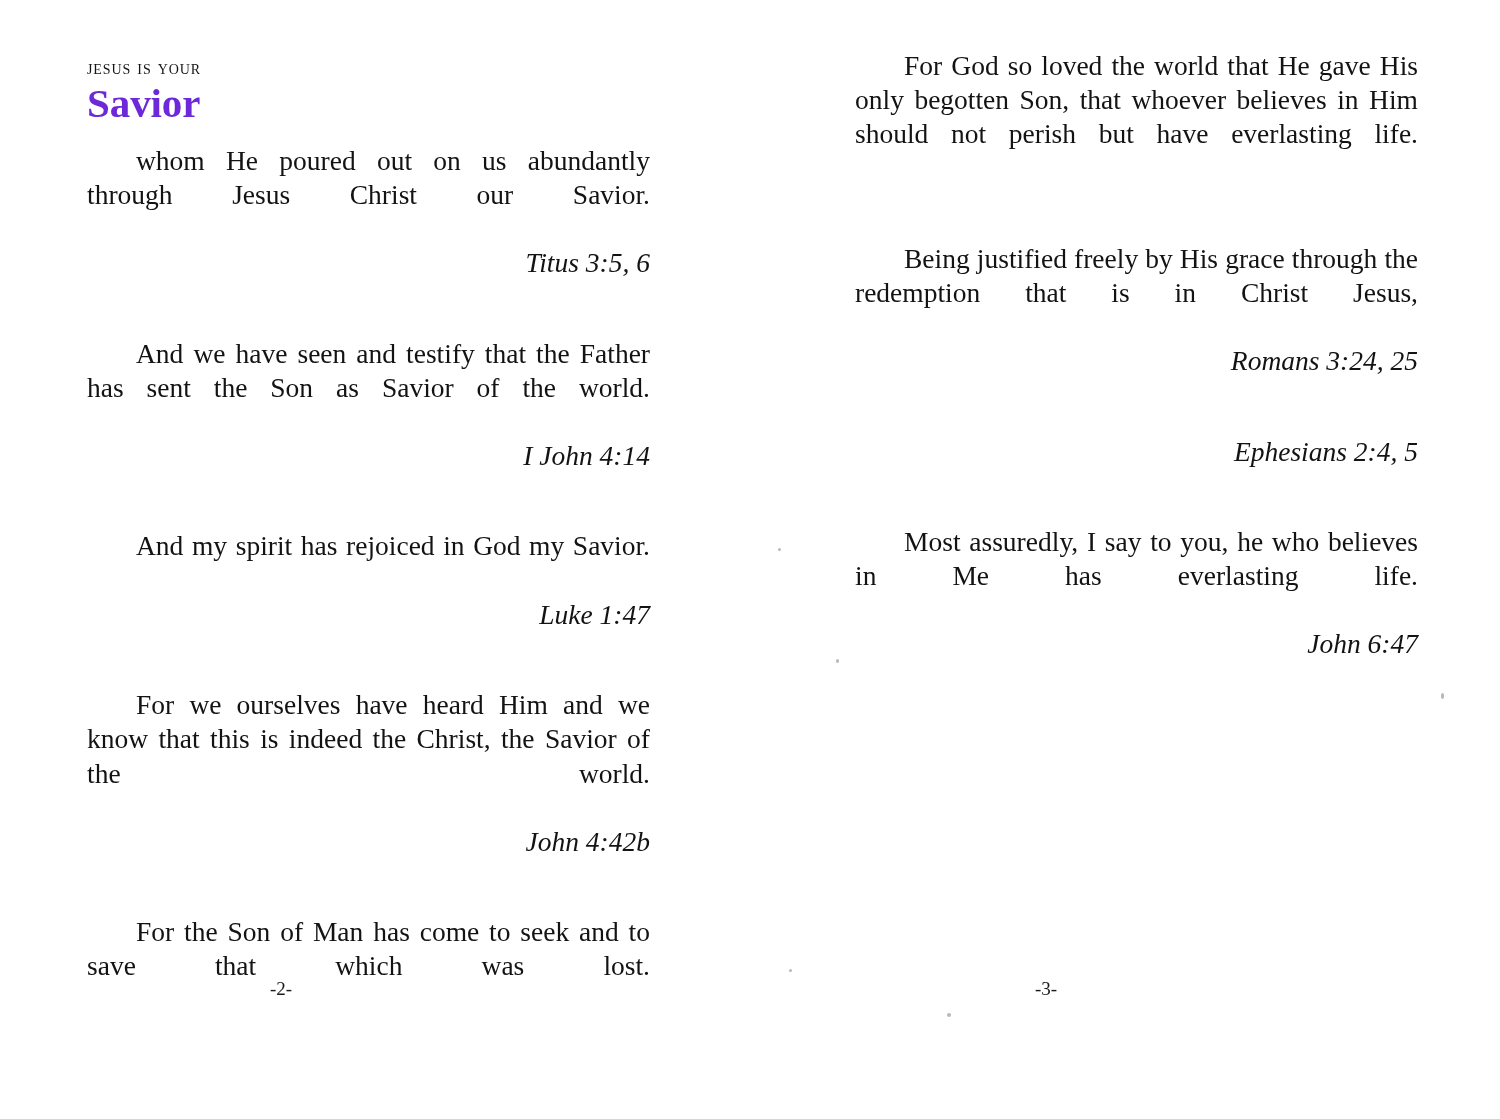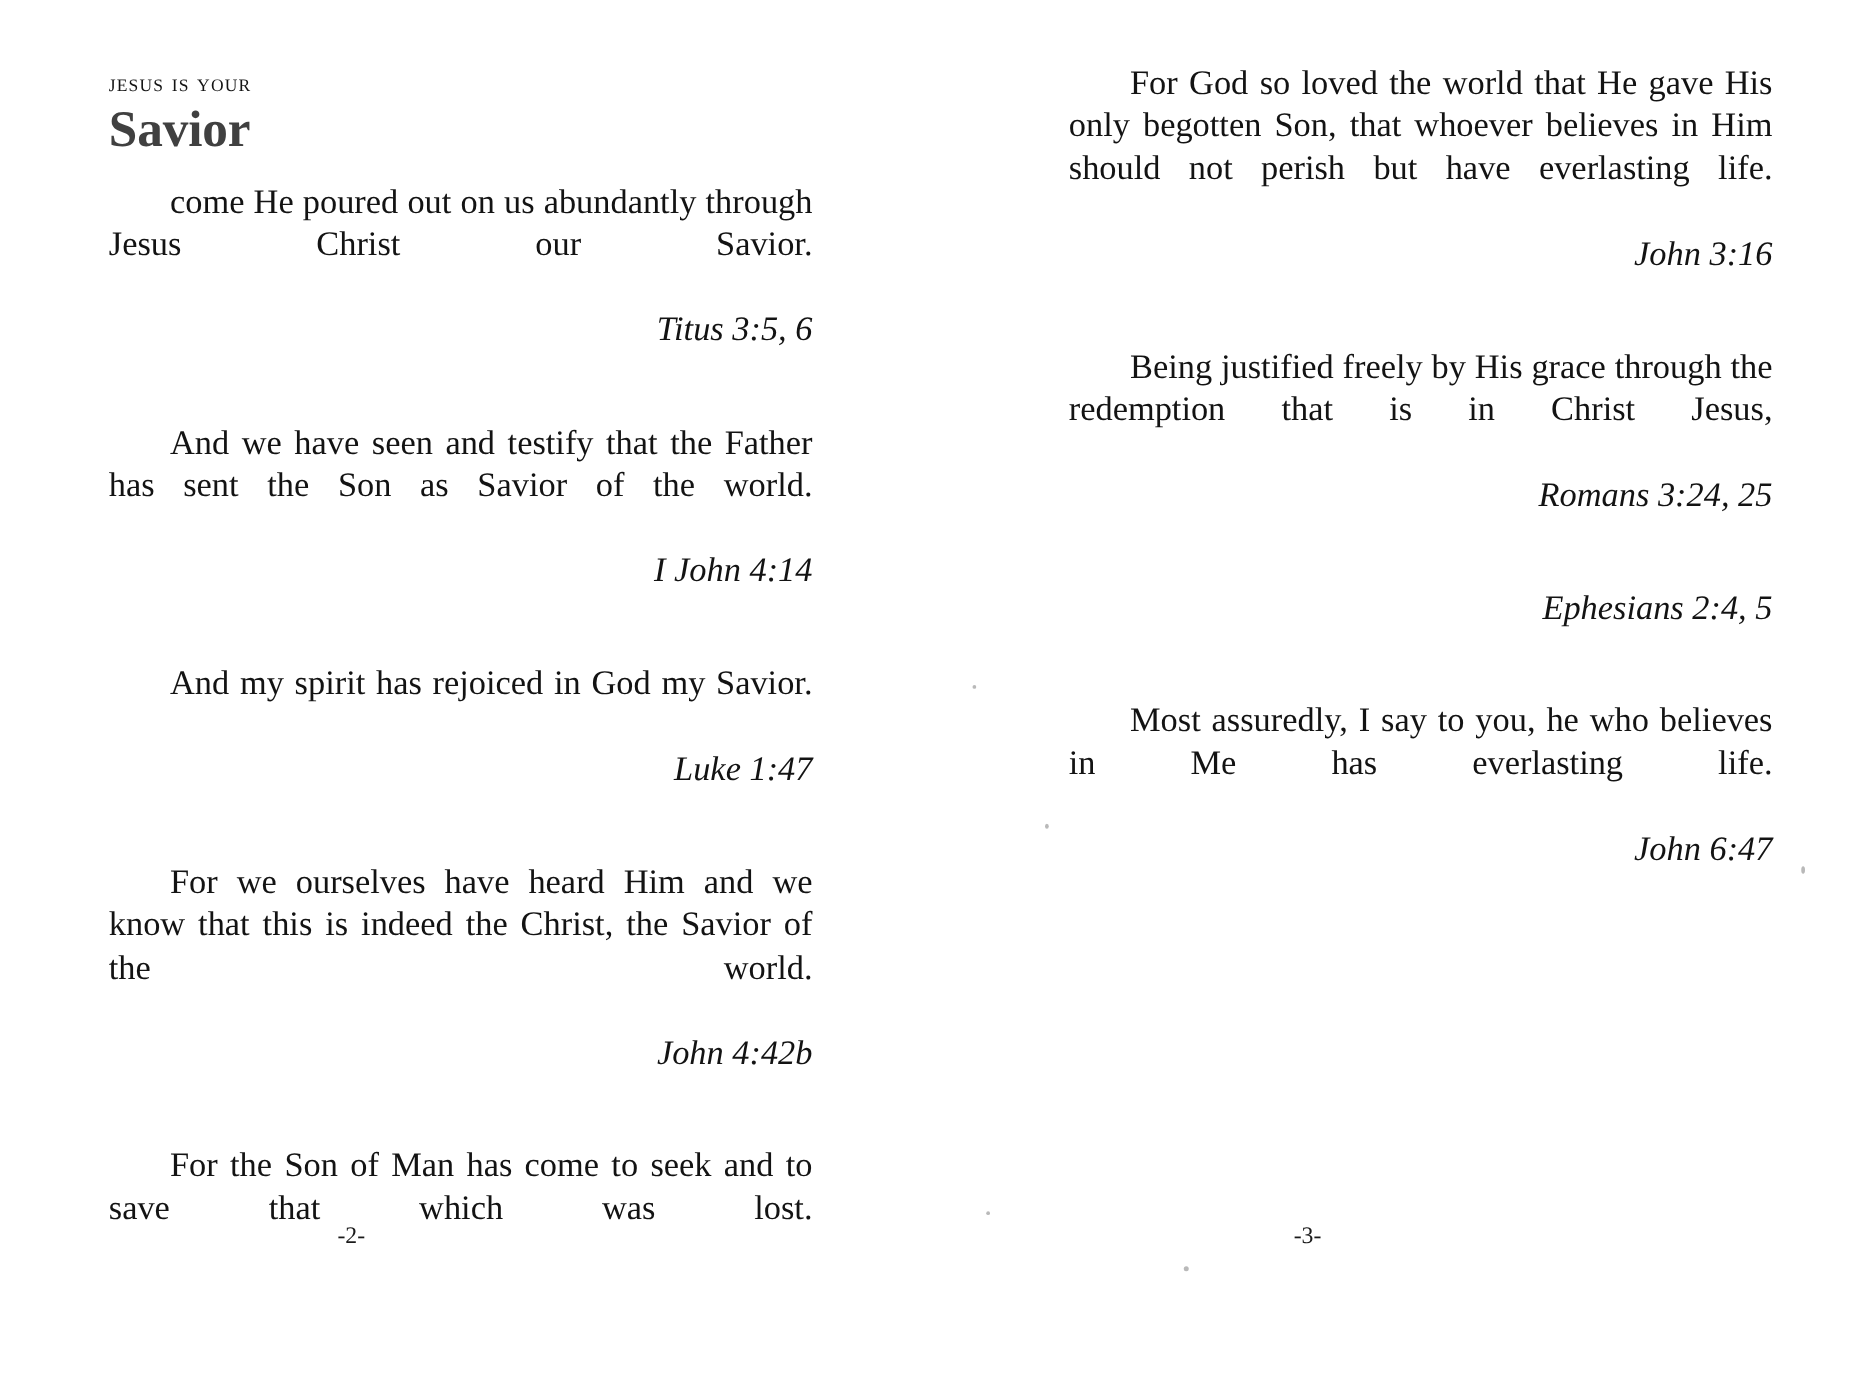--- a/index.html
+++ b/index.html
@@ -51,21 +51,21 @@
     color: #141414;
     white-space: nowrap;
   }
 
   .heading-title {
     font-size: 41px;
     font-weight: 700;
     line-height: 1.12;
     letter-spacing: -0.002em;
     margin-top: 2px;
-    color: #404040;
+    color: #6d28d9;
   }
 
   
   .passage {
     margin-bottom: 56px;
   }
 
   .passage:last-of-type {
     margin-bottom: 0;
   }
@@ -128,21 +128,21 @@
 
   <div class="column column-left">
 
     <div class="heading-block">
       <div class="heading-kicker">Jesus is your</div>
       <div class="heading-title">Savior</div>
     </div>
 
     <div>
         <div class="passage">
-          <p class="verse">come He poured out on us abundantly through Jesus Christ our Savior.</p>
+          <p class="verse">whom He poured out on us abundantly through Jesus Christ our Savior.</p>
           <p class="citation">Titus 3:5, 6</p>
         </div>
         <div class="passage">
           <p class="verse">And we have seen and testify that the Father has sent the Son as Savior of the world.</p>
           <p class="citation">I John 4:14</p>
         </div>
         <div class="passage">
           <p class="verse">And my spirit has rejoiced in God my Savior.</p>
           <p class="citation">Luke 1:47</p>
         </div>
@@ -153,21 +153,20 @@
         <div class="passage">
           <p class="verse">For the Son of Man has come to seek and to save that which was lost.</p>
         </div>
       </div>
   </div>
 
   <div class="column column-right">
     <div>
         <div class="passage">
           <p class="verse">For God so loved the world that He gave His only begotten Son, that whoever believes in Him should not perish but have everlasting life.</p>
-          <p class="citation">John 3:16</p>
         </div>
         <div class="passage">
           <p class="verse">Being justified freely by His grace through the redemption that is in Christ Jesus,</p>
           <p class="citation">Romans 3:24, 25</p>
         </div>
         <div class="passage">
           <p class="citation">Ephesians 2:4, 5</p>
         </div>
         <div class="passage">
           <p class="verse">Most assuredly, I say to you, he who believes in Me has everlasting life.</p>

